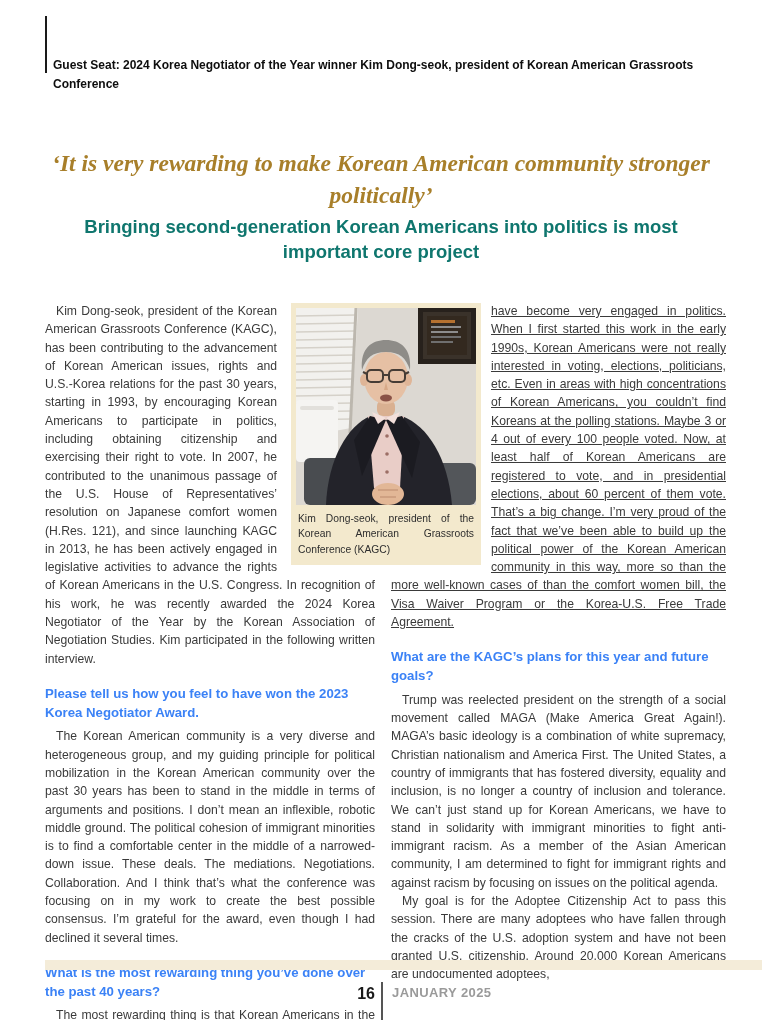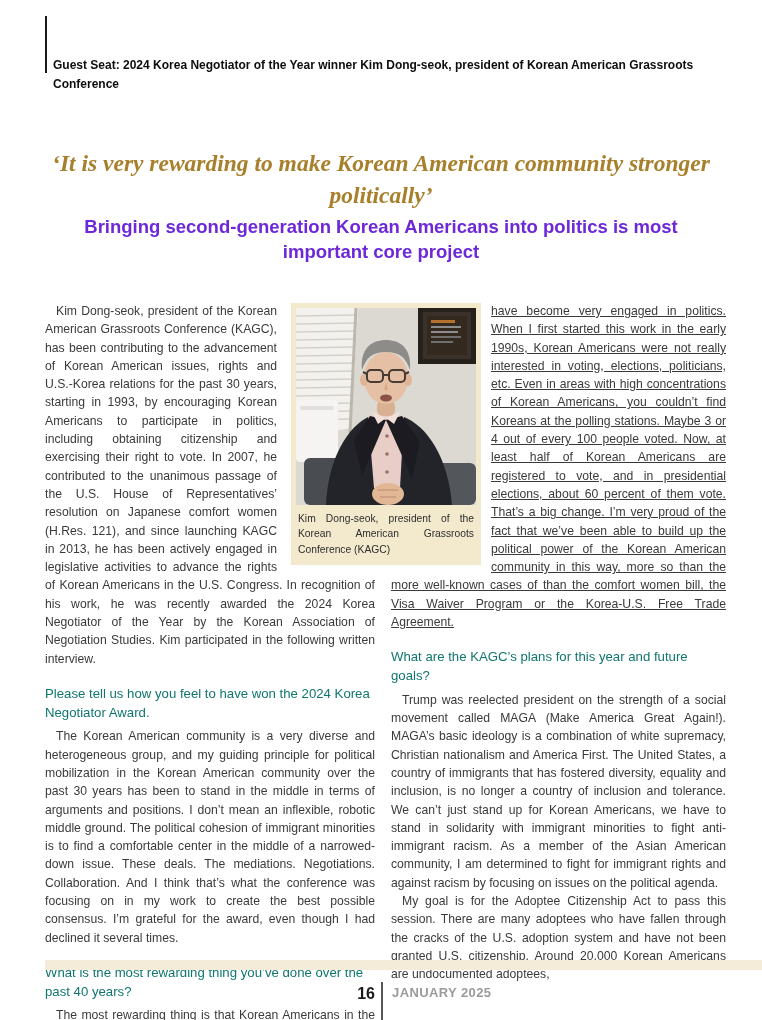--- a/index.html
+++ b/index.html
@@ -40,41 +40,41 @@
     color: #a87f2a;
     font-style: italic;
   }
   .subtitle {
     position: absolute;
     left: 60px; top: 199px;
     width: 642px;
     text-align: center;
     font-size: 18.5px;
     line-height: 1.35;
-    color: #6d28d9;
+    color: #0f766e;
   }
   .columns {
     position: absolute;
     left: 45px; top: 286px;
     width: 681px;
     display: flex;
     gap: 16px;
   }
   .col { font-size: 12.2px; line-height: 18.3px; color: #3a3a3a; text-align: justify; }
   .col-left  { width: 330px; }
   .col-right { width: 335px; }
   .spacer-right { float: right; width: 98px; height: 274px; }
   .spacer-left  { float: left;  width: 100px; height: 274px; }
   .para { text-indent: 11px; }
   .para.cont { text-indent: 0; text-decoration: underline; }
   .q-heading {
-    font-weight: normal;
+    font-weight: bold;
     font-size: 13.2px;
     line-height: 1.42;
-    color: #0f766e;
+    color: #3b82f6;
     margin-top: 17px;
     margin-bottom: 5px;
     text-align: left;
   }
   .photo-block {
     position: absolute;
     left: 291px; top: 287px;
     width: 190px;
     background: #f3e9cd;
     padding: 5px 5px 8px 5px;
@@ -129,21 +129,21 @@
   <div class="kicker-rule"></div>
   <div class="kicker">Guest Seat: 2024 Korea Negotiator of the Year winner Kim Dong-seok, president of Korean American Grassroots Conference</div>
 
   <h1 class="title">‘It is very rewarding to make Korean American community stronger politically’</h1>
   <h2 class="subtitle">Bringing second-generation Korean Americans into politics is most important core project</h2>
 
   <div class="columns">
     <div class="col col-left">
       <div class="spacer-right"></div>
       <p class="para">Kim Dong-seok, president of the Korean American Grassroots Conference (KAGC), has been contributing to the advancement of Korean American issues, rights and U.S.-Korea relations for the past 30 years, starting in 1993, by encouraging Korean Americans to participate in politics, including obtaining citizenship and exercising their right to vote. In 2007, he contributed to the unanimous passage of the U.S. House of Representatives’ resolution on Japanese comfort women (H.Res. 121), and since launching KAGC in 2013, he has been actively engaged in legislative activities to advance the rights of Korean Americans in the U.S. Congress. In recognition of his work, he was recently awarded the 2024 Korea Negotiator of the Year by the Korean Association of Negotiation Studies. Kim participated in the following written interview.</p>
-      <p class="q-heading">Please tell us how you feel to have won the 2024 Korea Negotiator Award.</p>
+      <p class="q-heading">Please tell us how you feel to have won the 2023 Korea Negotiator Award.</p>
       <p class="para">The Korean American community is a very diverse and heterogeneous group, and my guiding principle for political mobilization in the Korean American community over the past 30 years has been to stand in the middle in terms of arguments and positions. I don’t mean an inflexible, robotic middle ground. The political cohesion of immigrant minorities is to find a comfortable center in the middle of a narrowed-down issue. These deals. The mediations. Negotiations. Collaboration. And I think that’s what the conference was focusing on in my work to create the best possible consensus. I’m grateful for the award, even though I had declined it several times.</p>
       <p class="q-heading">What is the most rewarding thing you’ve done over the past 40 years?</p>
       <p class="para">The most rewarding thing is that Korean Americans in the U.S.</p>
     </div>
     <div class="col col-right">
       <div class="spacer-left"></div>
       <p class="para cont">have become very engaged in politics. When I first started this work in the early 1990s, Korean Americans were not really interested in voting, elections, politicians, etc. Even in areas with high concentrations of Korean Americans, you couldn’t find Koreans at the polling stations. Maybe 3 or 4 out of every 100 people voted. Now, at least half of Korean Americans are registered to vote, and in presidential elections, about 60 percent of them vote. That’s a big change. I’m very proud of the fact that we’ve been able to build up the political power of the Korean American community in this way, more so than the more well-known cases of than the comfort women bill, the Visa Waiver Program or the Korea-U.S. Free Trade Agreement.</p>
       <p class="q-heading">What are the KAGC’s plans for this year and future goals?</p>
       <p class="para">Trump was reelected president on the strength of a social movement called MAGA (Make America Great Again!). MAGA’s basic ideology is a combination of white supremacy, Christian nationalism and America First. The United States, a country of immigrants that has fostered diversity, equality and inclusion, is no longer a country of inclusion and tolerance. We can’t just stand up for Korean Americans, we have to stand in solidarity with immigrant minorities to fight anti-immigrant racism. As a member of the Asian American community, I am determined to fight for immigrant rights and against racism by focusing on issues on the political agenda.</p>
       <p class="para">My goal is for the Adoptee Citizenship Act to pass this session. There are many adoptees who have fallen through the cracks of the U.S. adoption system and have not been granted U.S. citizenship. Around 20,000 Korean Americans are undocumented adoptees,</p>

